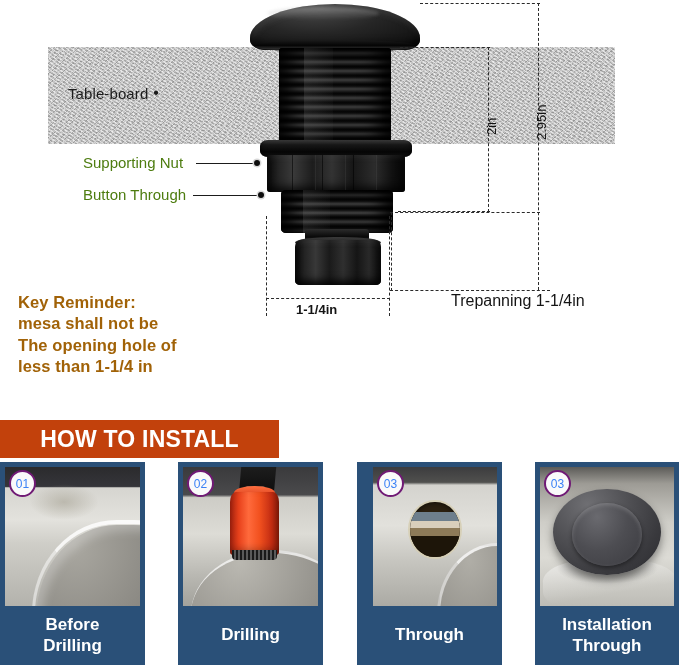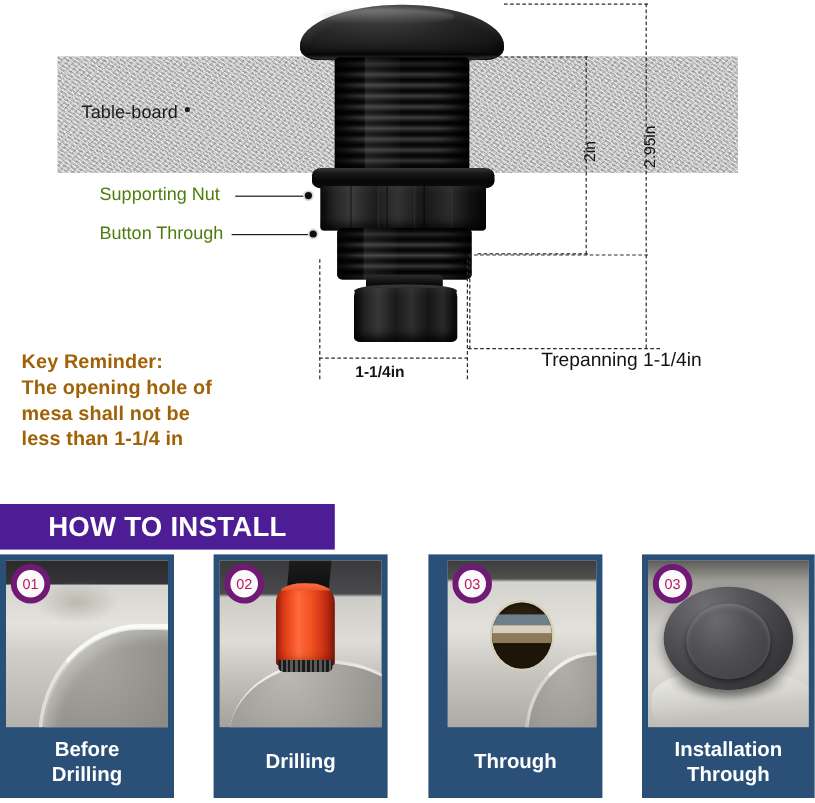--- a/index.html
+++ b/index.html
@@ -236,21 +236,21 @@
   
   #install-section {
     position: absolute;
     left: 0; top: 400px;
     width: 679px; height: 269px;
   }
   #install-banner {
     position: absolute;
     left: 0px; top: 20px;
     width: 279px; height: 38px;
-    background: #4c1d95;
+    background: #c2410c;
     display: flex;
     align-items: center;
     justify-content: center;
   }
   #install-banner .banner-text {
     color: #ffffff;
     font-weight: bold;
     font-size: 23px;
     letter-spacing: .2px;
     white-space: nowrap;
@@ -272,27 +272,27 @@
     height: 139px;
     overflow: hidden;
     background: #9b9b9b;
   }
   .step-badge {
     position: absolute;
     left: 4px; top: 3px;
     width: 23px; height: 23px;
     border-radius: 50%;
     background: #fafafa;
-    color: #be185d;
+    color: #3b82f6;
     font-size: 12px;
     display: flex;
     align-items: center;
     justify-content: center;
     z-index: 4;
-    border: 5px solid #701a75;
+    border: 2px solid #701a75;
   }
   .step-caption {
     position: absolute;
     left: 0; right: 0; bottom: 0;
     height: 59px;
     color: #ffffff;
     font-weight: bold;
     font-size: 17px;
     line-height: 1.18;
     text-align: center;
@@ -494,22 +494,22 @@
   <div class="dash-h" style="left:390px; top:290px; width:160px;"></div>
   <div class="dim-label plain" style="left:430px; top:292px;margin-left:18px;">Trepanning 1-1/4in</div>
 
   <div class="dash-v" style="left:266px; top:216px; height:100px;"></div>
   <div class="dash-v" style="left:389px; top:216px; height:100px;"></div>
   <div class="dash-h" style="left:266px; top:298px; width:124px;"></div>
   <div class="dim-label bold" style="left:293px; top:302px;">1-1/4in</div>
 
   <div id="key-reminder">
     <div>Key Reminder:</div>
+    <div>mesa shall not be</div>
     <div>The opening hole of</div>
-    <div>mesa shall not be</div>
     <div>less than 1-1/4 in</div>
   </div>
 </div>
 
 <div id="install-section">
 
   <div id="install-banner">
     <span class="banner-text">HOW TO INSTALL</span>
   </div>
 

